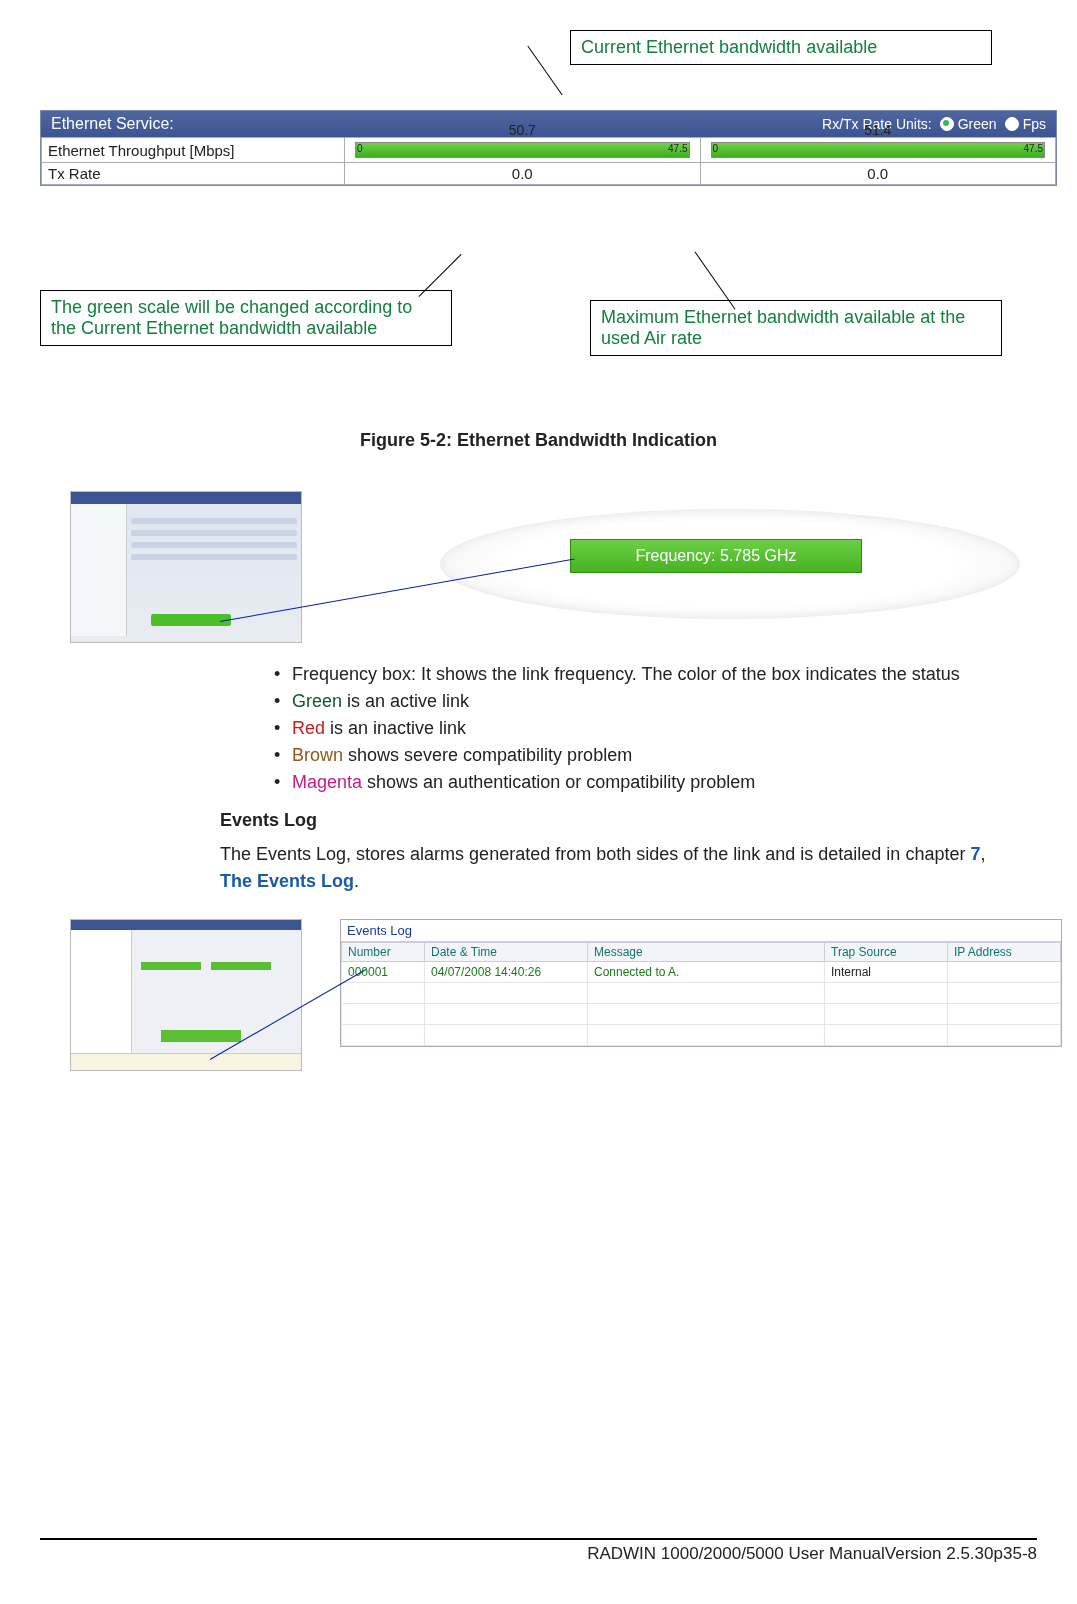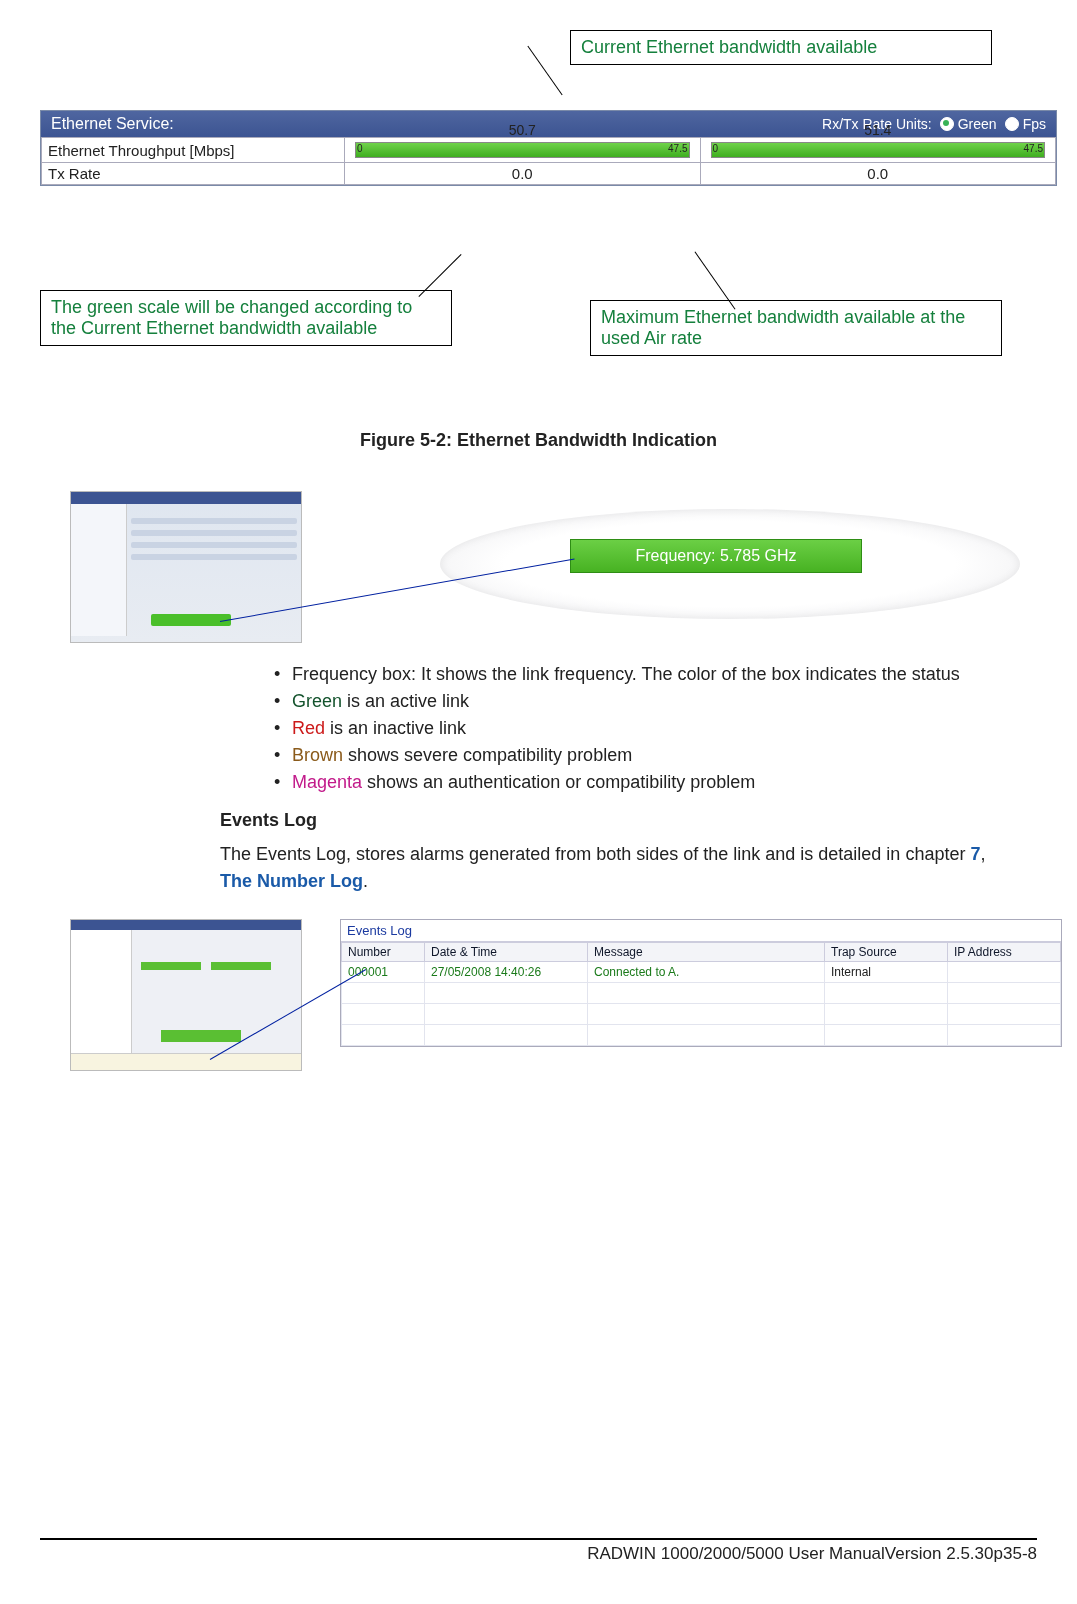--- a/index.html
+++ b/index.html
@@ -138,21 +138,21 @@
   .thumb2 .g1{position:absolute;left:70px;top:42px;width:60px;height:8px;background:#5abf33;}
   .thumb2 .g2{position:absolute;left:140px;top:42px;width:60px;height:8px;background:#5abf33;}
   .thumb2 .g3{position:absolute;left:90px;bottom:28px;width:80px;height:12px;background:#5abf33;}
   .thumb2 .bot{position:absolute;left:0;right:0;bottom:0;height:16px;background:#f8f4e0;border-top:1px solid #ccc;}
   .evlog{
     position:absolute;left:300px;top:0;width:720px;
     border:1px solid #aab;background:#fff;font-family:Arial,sans-serif;font-size:13px;
   }
   .evlog .t{color:#1b3aa0;padding:3px 6px;font-weight:normal;border-bottom:1px solid #ccd;}
   .evlog table{width:100%;border-collapse:collapse;}
-  .evlog th{font-weight:normal;color:#0f172a;background:#f3f4f8;border:1px solid #ccd;padding:2px 6px;text-align:left;font-size:12px;}
+  .evlog th{font-weight:normal;color:#0f766e;background:#f3f4f8;border:1px solid #ccd;padding:2px 6px;text-align:left;font-size:12px;}
   .evlog td{border:1px solid #e2e4ee;padding:2px 6px;height:16px;font-size:12px;}
   .ev-num{color:#1a7a1a;}
   .ev-msg{color:#1a7a1a;}
 
   .footer{
     position:absolute;left:40px;right:40px;bottom:40px;
     border-top:2px solid #000;
     padding-top:4px;
     display:flex;justify-content:flex-end;
     font-size:17px;color:#222;
@@ -249,21 +249,21 @@
     <ul class="sub-bullets">
       <li><span class="c-green">Green</span><span> is an active link</span></li>
       <li><span class="c-red">Red</span><span> is an inactive link</span></li>
       <li><span class="c-brown">Brown</span><span> shows severe compatibility problem</span></li>
       <li><span class="c-magenta">Magenta</span><span> shows an authentication or compatibility problem</span></li>
     </ul>
   </div>
 
   <div class="section-h">Events Log</div>
   <p class="para">
-    <span>The Events Log, stores alarms generated from both sides of the link and is detailed in chapter </span><span class="link-blue">7</span><span>, </span><span class="link-blue">The Number Log</span><span>.</span>
+    <span>The Events Log, stores alarms generated from both sides of the link and is detailed in chapter </span><span class="link-blue">7</span><span>, </span><span class="link-blue">The Events Log</span><span>.</span>
   </p>
 
   <div class="fig3">
     <div class="thumb2">
       <div class="tbar"></div>
         <div class="side"></div>
       <div class="g1"></div>
         <div class="g2"></div>
         <div class="g3"></div>
         <div class="bot"></div>
@@ -274,21 +274,21 @@
         <tbody>
             <tr>
           <th style="width:70px">Number</th>
           <th style="width:150px">Date &amp; Time</th>
           <th>Message</th>
           <th style="width:110px">Trap Source</th>
           <th style="width:100px">IP Address</th>
         </tr>
         <tr>
           <td class="ev-num">000001</td>
-          <td class="ev-msg">27/05/2008 14:40:26</td>
+          <td class="ev-msg">04/07/2008 14:40:26</td>
           <td class="ev-msg">Connected to A.</td>
           <td>Internal</td>
           <td></td>
         </tr>
         <tr>
               <td></td>
               <td></td>
               <td></td>
               <td></td>
               <td></td>

